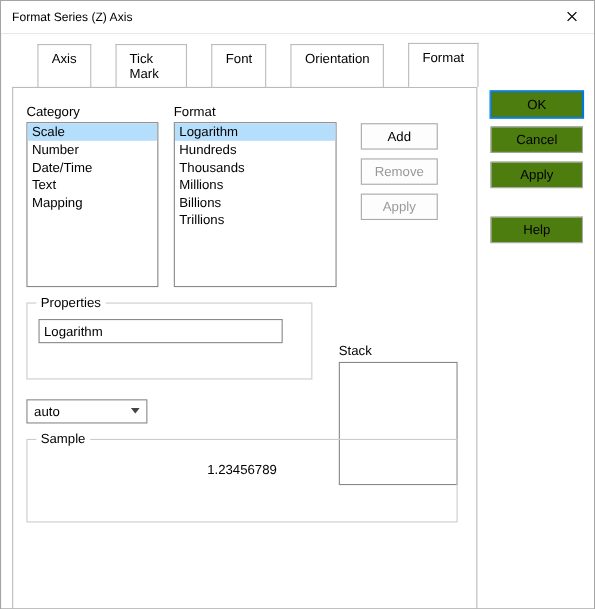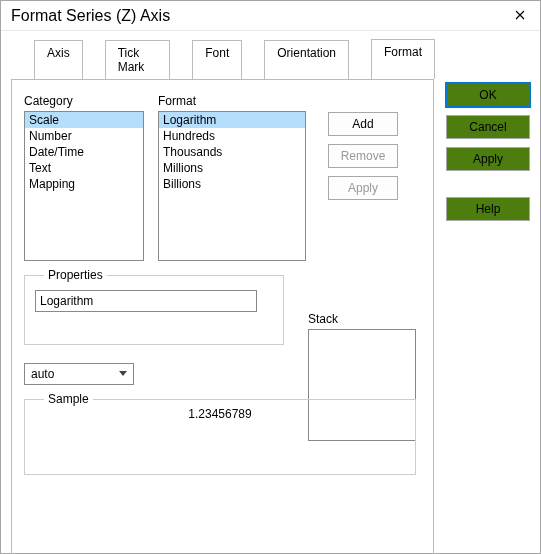--- a/index.html
+++ b/index.html
@@ -20,21 +20,21 @@
   }
   .titlebar {
     height: 30px;
     background: #fff;
     display: flex;
     align-items: center;
     justify-content: space-between;
     padding-left: 10px;
     border-bottom: 1px solid #e8e8e8;
   }
-  .titlebar-title { font-size: 16px; text-align: center; }
+  .titlebar-title { font-size: 11px; text-align: center; }
   .titlebar-close {
     width: 40px;
     height: 30px;
     display: flex;
     align-items: center;
     justify-content: center;
     cursor: default;
   }
   .titlebar-close svg { width: 10px; height: 10px; }
   .body {
@@ -145,21 +145,20 @@
     margin-top: 14px;
     padding: 14px 10px 14px 10px;
   }
   .groupbox .legend {
     position: absolute;
     top: -8px;
     left: 8px;
     background: #fff;
     padding: 0 4px;
     font-size: 12px;
-    margin-left: 11px;
   }
   .properties-box { width: 260px; height: 70px; }
   .prop-input {
     width: 222px;
     height: 22px;
     padding: 2px 4px;
     font: inherit;
     border: 1px solid #888;
     background: #fff;
   }
@@ -205,21 +204,21 @@
     border-left: 0;
   }
   .combo .arrow svg { width: 8px; height: 6px; }
   
   .sample-box {
     width: 392px;
     height: 76px;
     display: flex;
     align-items: flex-start;
     justify-content: center;
-    padding-top: 7px;
+    padding-top: 20px;
   }
 </style>
 </head>
 <body>
 
 <div class="window">
   <div class="titlebar">
     <div class="titlebar-title">Format Series (Z) Axis</div>
     <div class="titlebar-close">
       <span>
@@ -255,20 +254,21 @@
           </div>
 
           <div class="list-block">
             <div class="list-label">Format</div>
             <div class="listbox format">
               <div class="item selected">Logarithm</div>
               <div class="item">Hundreds</div>
               <div class="item">Thousands</div>
               <div class="item">Millions</div>
               <div class="item">Billions</div>
+              <div class="item">Trillions</div>
             </div>
           </div>
 
           <div class="op-btns">
             <button class="op-btn">Add</button>
             <button class="op-btn" disabled="">Remove</button>
             <button class="op-btn" disabled="">Apply</button>
           </div>
         </div>
 

